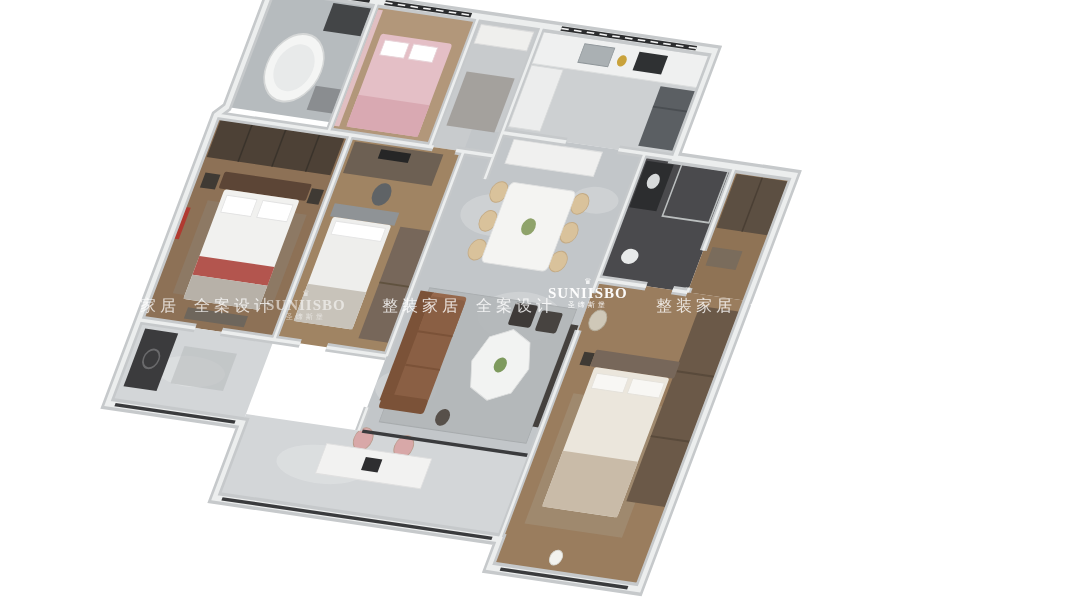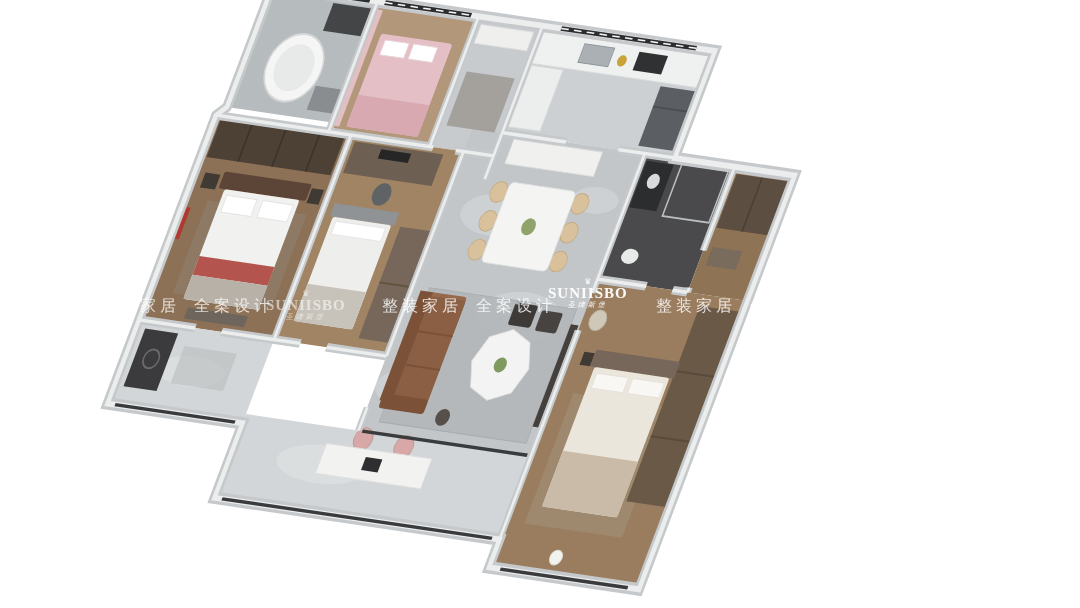--- a/index.html
+++ b/index.html
@@ -15,21 +15,21 @@
   .win{stroke:var(--window-dark,#2c2d2f);stroke-width:5;fill:none;}
   .win-pane{stroke:#f4f4f4;stroke-width:1.6;fill:none;stroke-dasharray:10 7;}
   .glass{stroke:#3a3b3d;stroke-width:3.5;fill:none;}
 
   
   .wm{position:absolute;color:var(--watermark,#ffffff);white-space:nowrap;pointer-events:none;}
   .wm.tagline{font-size:16px;letter-spacing:4px;word-spacing:6px;text-align:center;}
   .wm.logo{display:flex;flex-direction:column;align-items:center;line-height:1.05;}
   .wm .crown{font-size:8px;}
   .wm .wm-en{font-size:15px;font-weight:bold;letter-spacing:1px;}
-  .wm .wm-cn{font-size:7px;letter-spacing:3px;font-style:italic;}
+  .wm .wm-cn{font-size:7px;letter-spacing:3px;}
 </style>
 </head>
 <body>
 
 <div class="stage">
 
   <svg class="plan-svg" viewBox="0 0 1080 608">
     <g transform="matrix(0.75,0.11,-0.35,0.93,265,-15)">
 
       <g>

